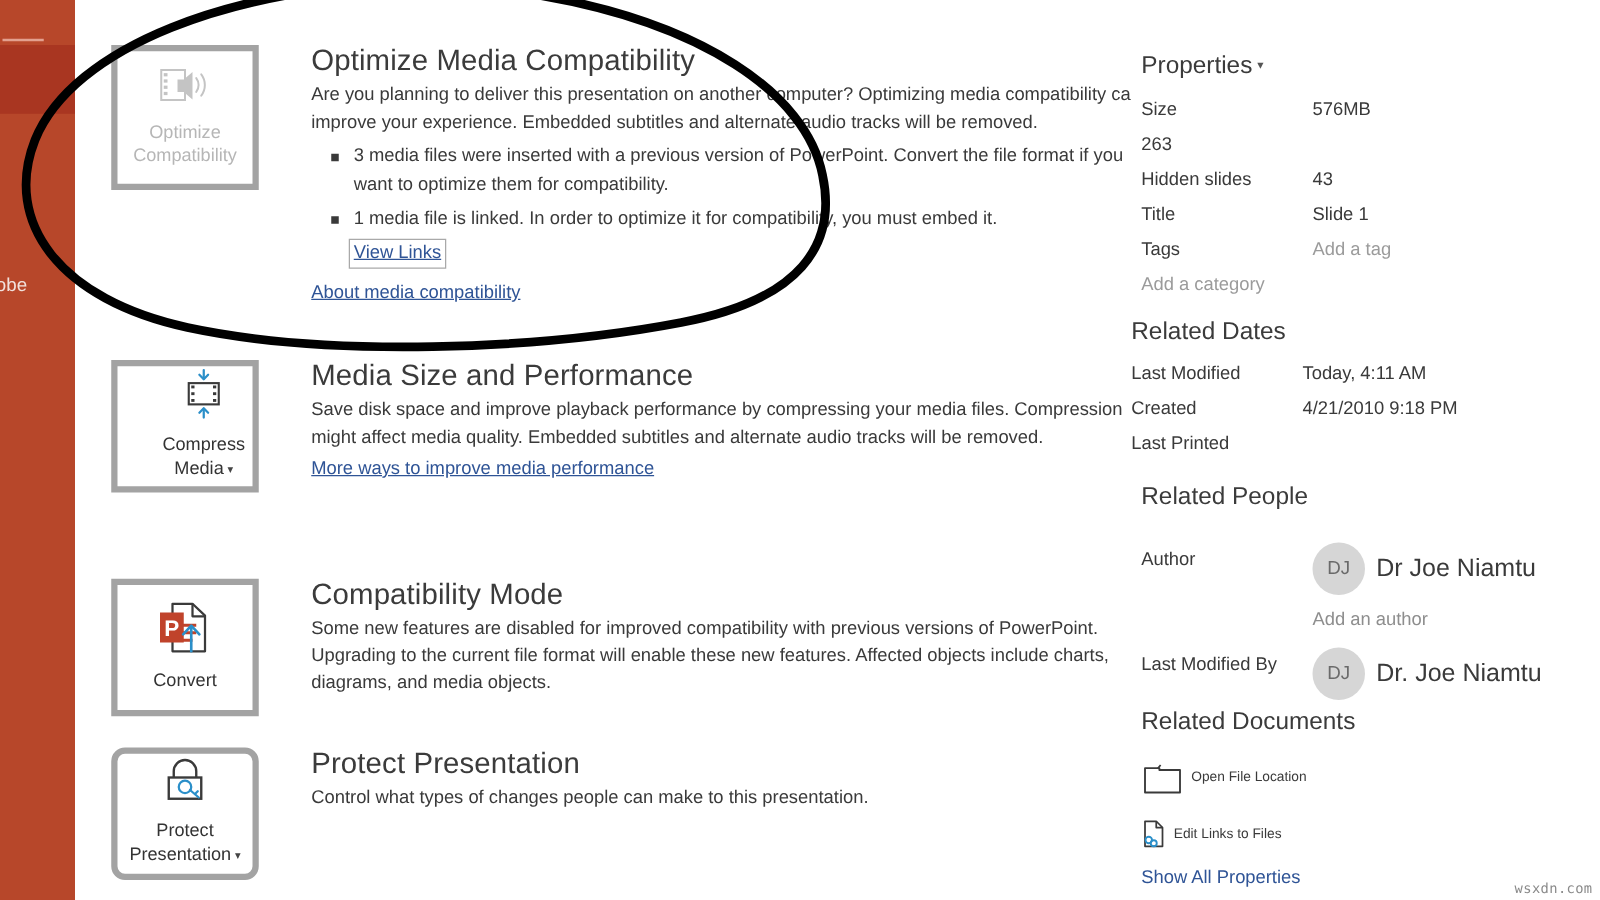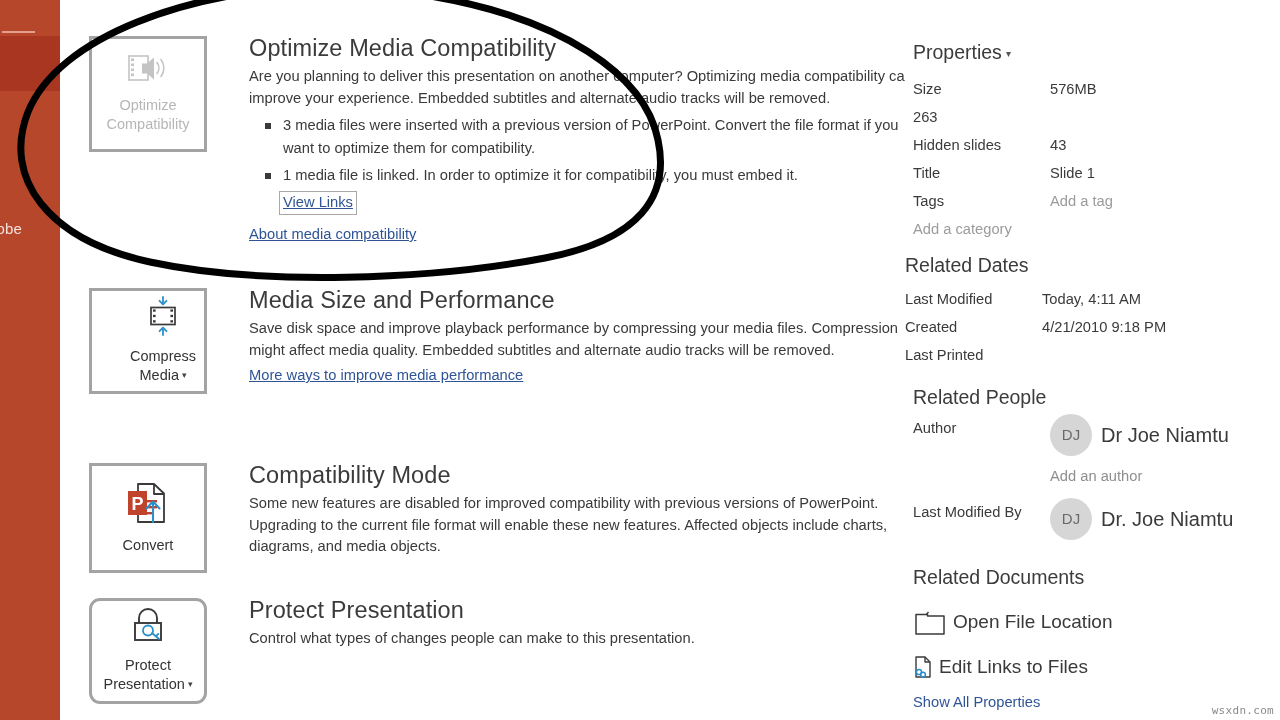--- a/index.html
+++ b/index.html
@@ -50,21 +50,21 @@
   }
 
   .section {
     position: absolute;
     left: 29px;
   }
   .tile {
     position: absolute;
     left: 0;
     width: 118px;
-    border: 3px solid #a3a3a3;
+    border: 5px solid #a3a3a3;
     background: #ffffff;
     display: flex;
     flex-direction: column;
     align-items: center;
     justify-content: center;
     padding: 8px 4px 10px 4px;
     text-align: center;
   }
   .tile.disabled .tile-label { color: #b6b6b6; }
   .tile-icon { margin-bottom: 6px; }
@@ -197,21 +197,21 @@
     margin-left: 9px;
   }
   .add-author {
     font-size: 14.7px;
     color: #8e8e8e;
     margin-left: 137px;
   }
   .doclink {
     display: flex;
     align-items: center;
-    font-size: 19px;
+    font-size: 11px;
     color: #3a3a3a;
     cursor: pointer;
   }
   .doclink .di { margin-right: 6px; display: flex; }
 
   
   #annotation {
     position: absolute;
     left: 0; top: 0;
     width: 1280px; height: 720px;
@@ -405,21 +405,21 @@
         </div>
         <div class="prow">
           <div class="pkey">Last Printed</div>
           <div class="pval"></div>
         </div>
       </div>
     </div>
 
     <div style="position:absolute;left:8px;top:385px;width:365px;">
       <h3 class="pane-head">Related People</h3>
-      <div class="person" style="margin-top:5px;">
+      <div class="person" style="margin-top:25px;">
         <div class="person-key">Author</div>
         <div class="avatar">DJ</div>
         <div class="person-name">Dr Joe Niamtu</div>
       </div>
       <div class="add-author" style="margin-top:12px;">Add an author</div>
       <div class="person" style="margin-top:14px;">
         <div class="person-key">Last Modified By</div>
         <div class="avatar">DJ</div>
         <div class="person-name">Dr. Joe Niamtu</div>
       </div>

